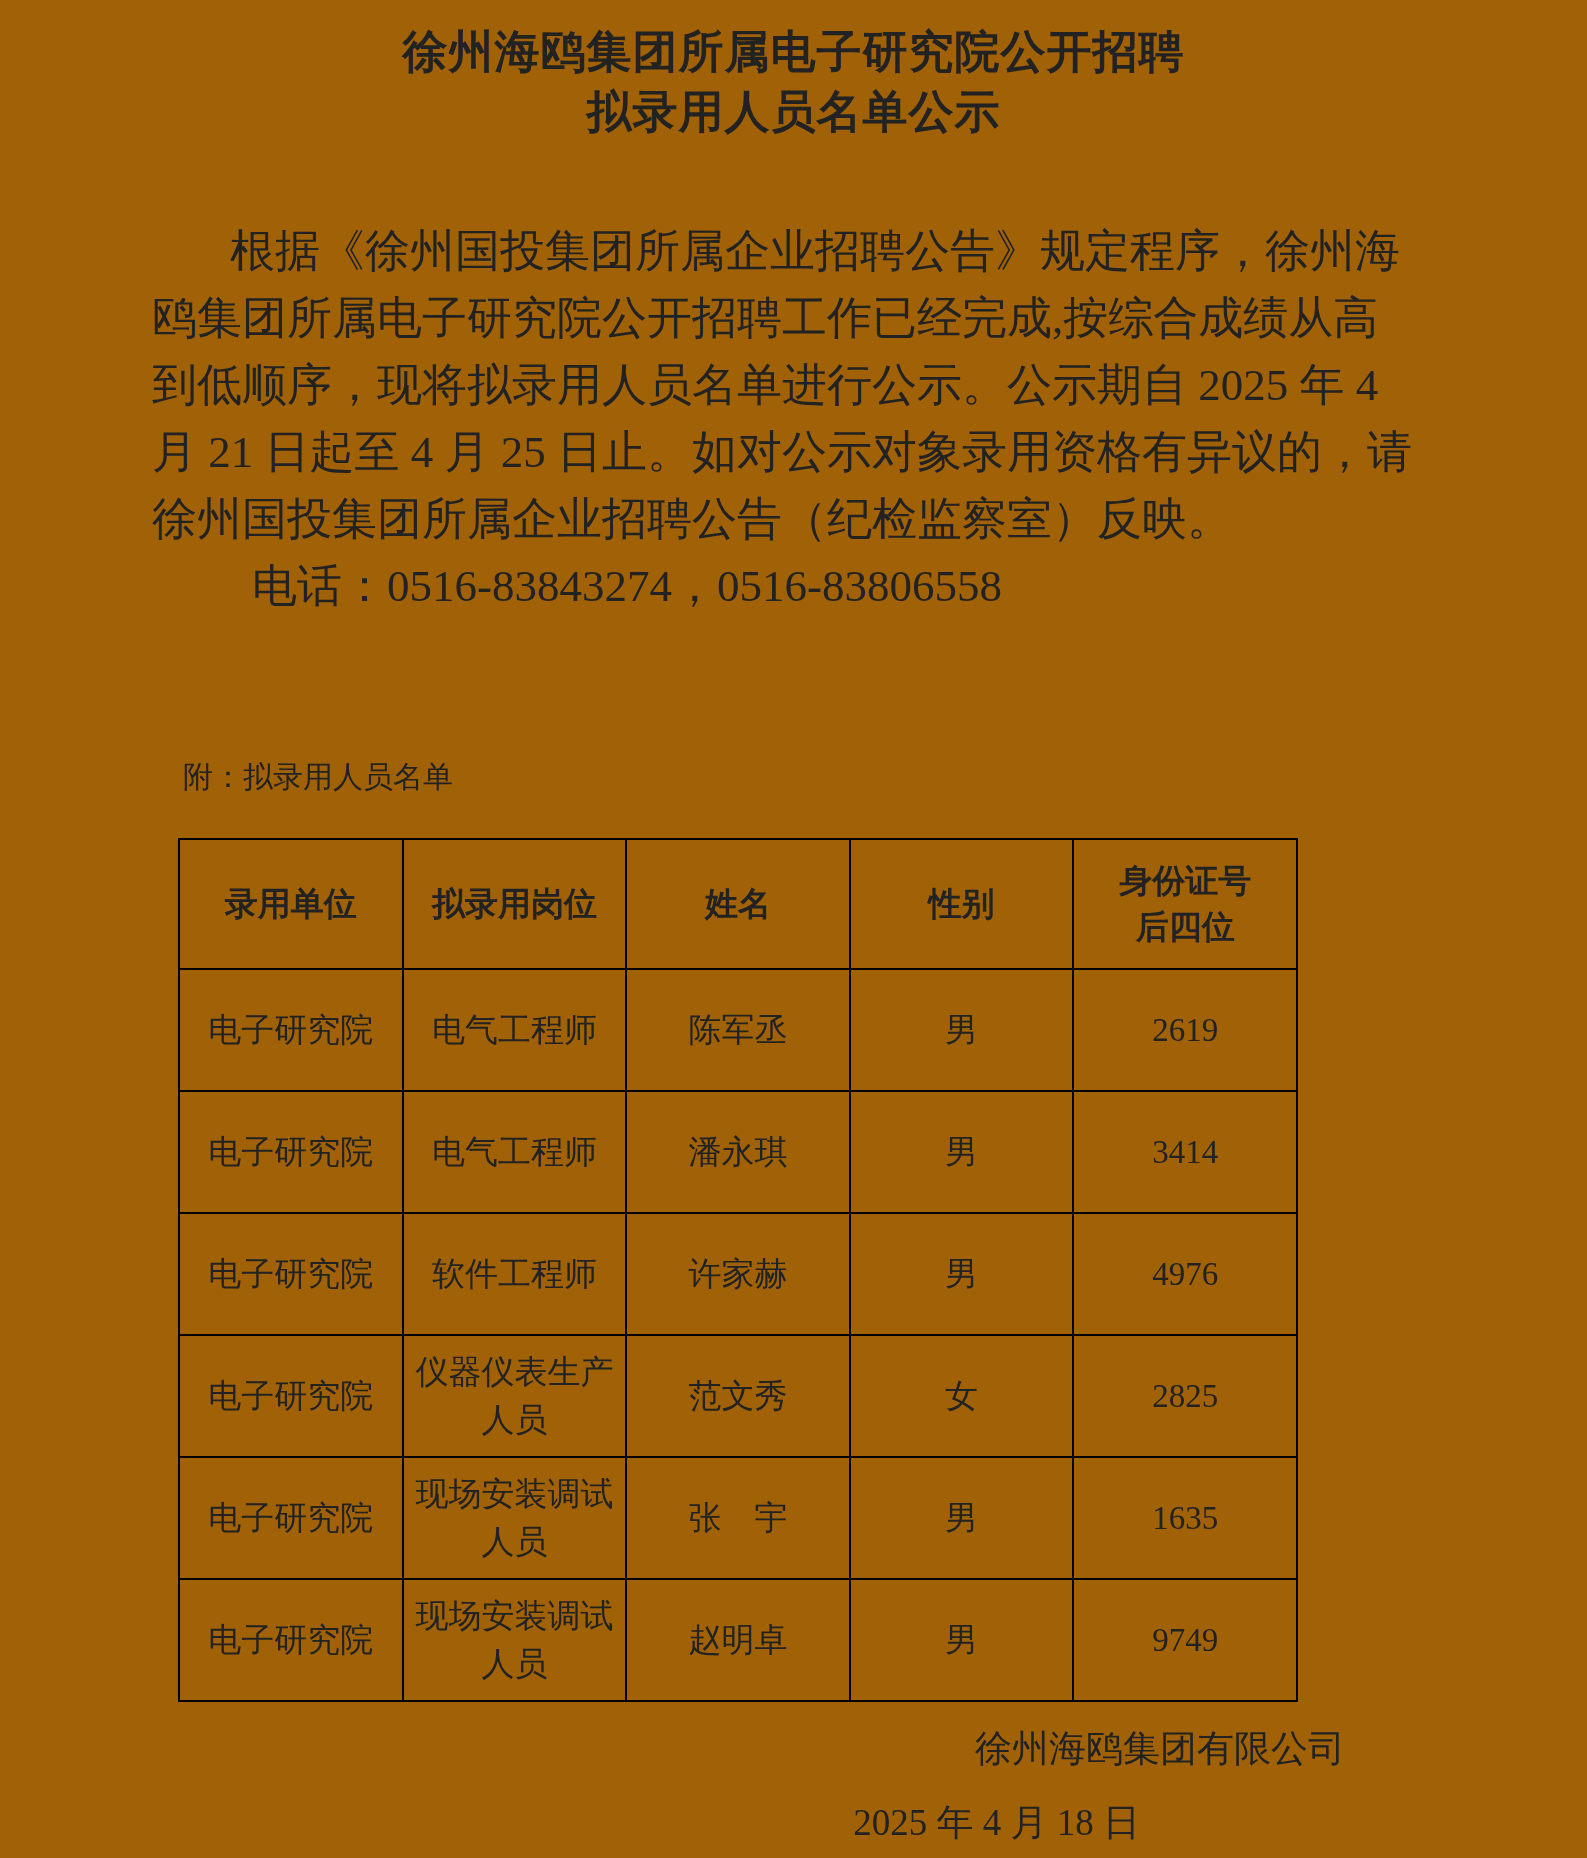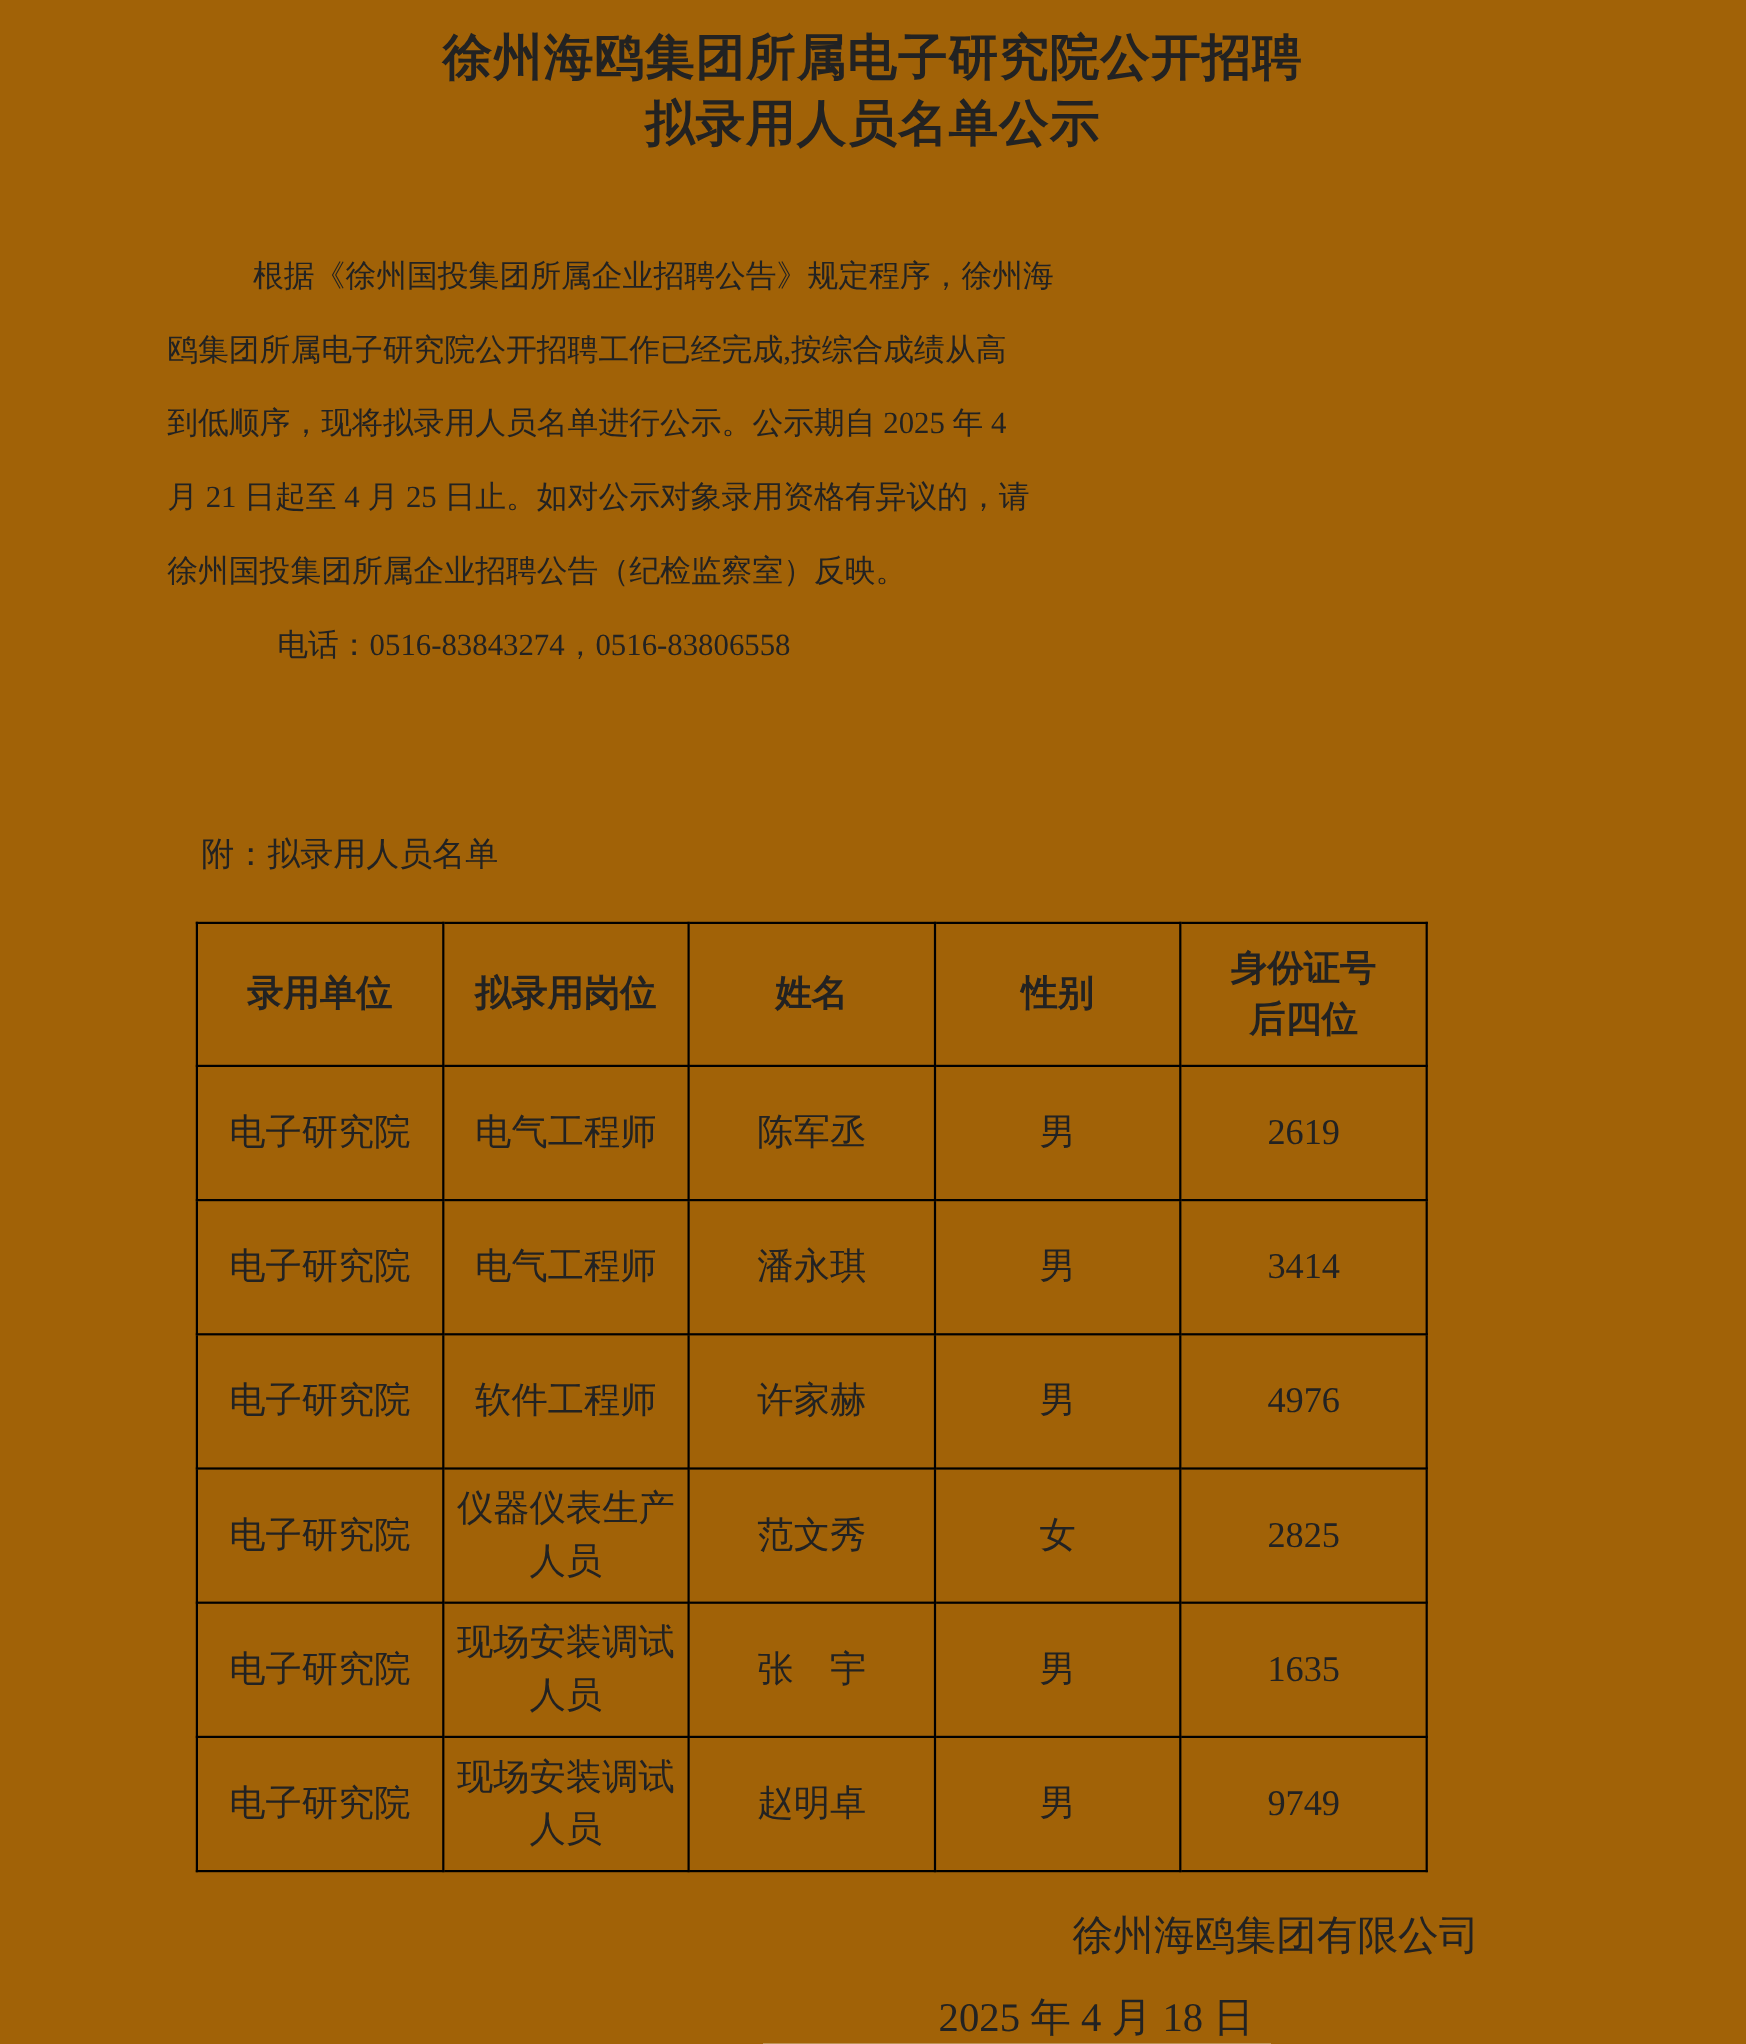--- a/index.html
+++ b/index.html
@@ -20,21 +20,21 @@
   .title {
     text-align: center;
     font-weight: bold;
     font-size: 45px;
     line-height: 60px;
     letter-spacing: 1px;
     color: #222;
   }
   .body-text {
     margin: 76px 150px 0 152px;
-    font-size: 28px;
+    font-size: 45px;
     line-height: 67px;
     color: #222;
   }
   .para-line { white-space: nowrap; }
   .first-line { text-indent: 78px; }
   .phone-line { text-indent: 100px; }
   .attachment {
     margin: 132px 0 0 183px;
     font-size: 30px;
     line-height: 50px;
@@ -58,21 +58,21 @@
     padding: 4px 8px;
     color: #222;
   }
   table.roster th {
     font-weight: bold;
     height: 130px;
   }
   table.roster td { height: 122px; }
   .id-header div { line-height: 46px; }
   .sig {
-    margin-top: 34px;
+    margin-top: 22px;
     text-align: right;
     padding-right: 242px;
     font-size: 37px;
     line-height: 50px;
     color: #222;
   }
   .date {
     margin-top: 24px;
     text-align: right;
     padding-right: 447px;

